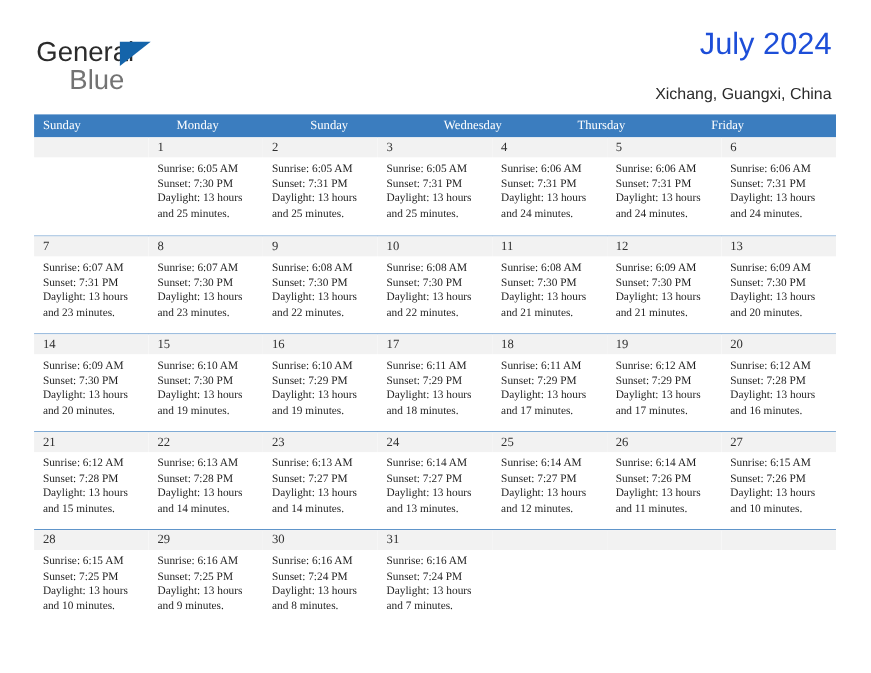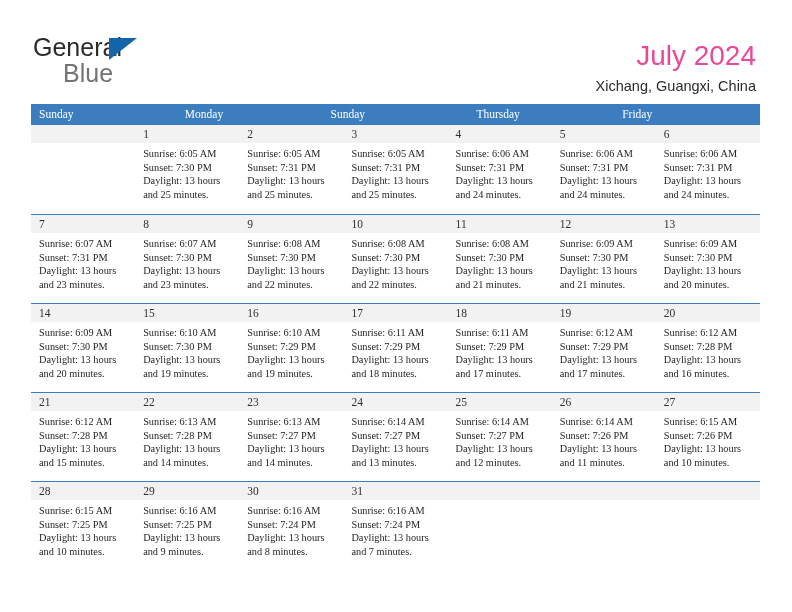--- a/index.html
+++ b/index.html
@@ -60,23 +60,23 @@
     left: 30px;
     top: 26px;
     font-size: 25px;
     color: #737373;
     line-height: 28px;
     font-family: "Liberation Sans", sans-serif;
   }
   .title {
     position: absolute;
     right: 36px;
-    top: 40px;
+    top: 24px;
     font-size: 28px;
-    color: #ec4899;
+    color: #1d4ed8;
     line-height: 32px;
     white-space: nowrap;
   }
   .subtitle {
     position: absolute;
     right: 36px;
     top: 78px;
     font-size: 14.5px;
     color: #2b2b2b;
     line-height: 17px;
@@ -156,20 +156,21 @@
     </div>
     <div class="title">July 2024</div>
     <div class="subtitle">Xichang, Guangxi, China</div>
   </div>
 
   <div class="calendar">
     <div class="dow-row" id="dow-row">
         <div class="dow">Sunday</div>
         <div class="dow">Monday</div>
         <div class="dow">Sunday</div>
+        <div class="dow">Wednesday</div>
         <div class="dow">Thursday</div>
         <div class="dow">Friday</div>
       </div>
     <div id="weeks-container">
         <div class="week">
           <div class="cell empty">
             <div class="daynum"></div>
             <div class="lines"></div>
           </div>
           <div class="cell">

